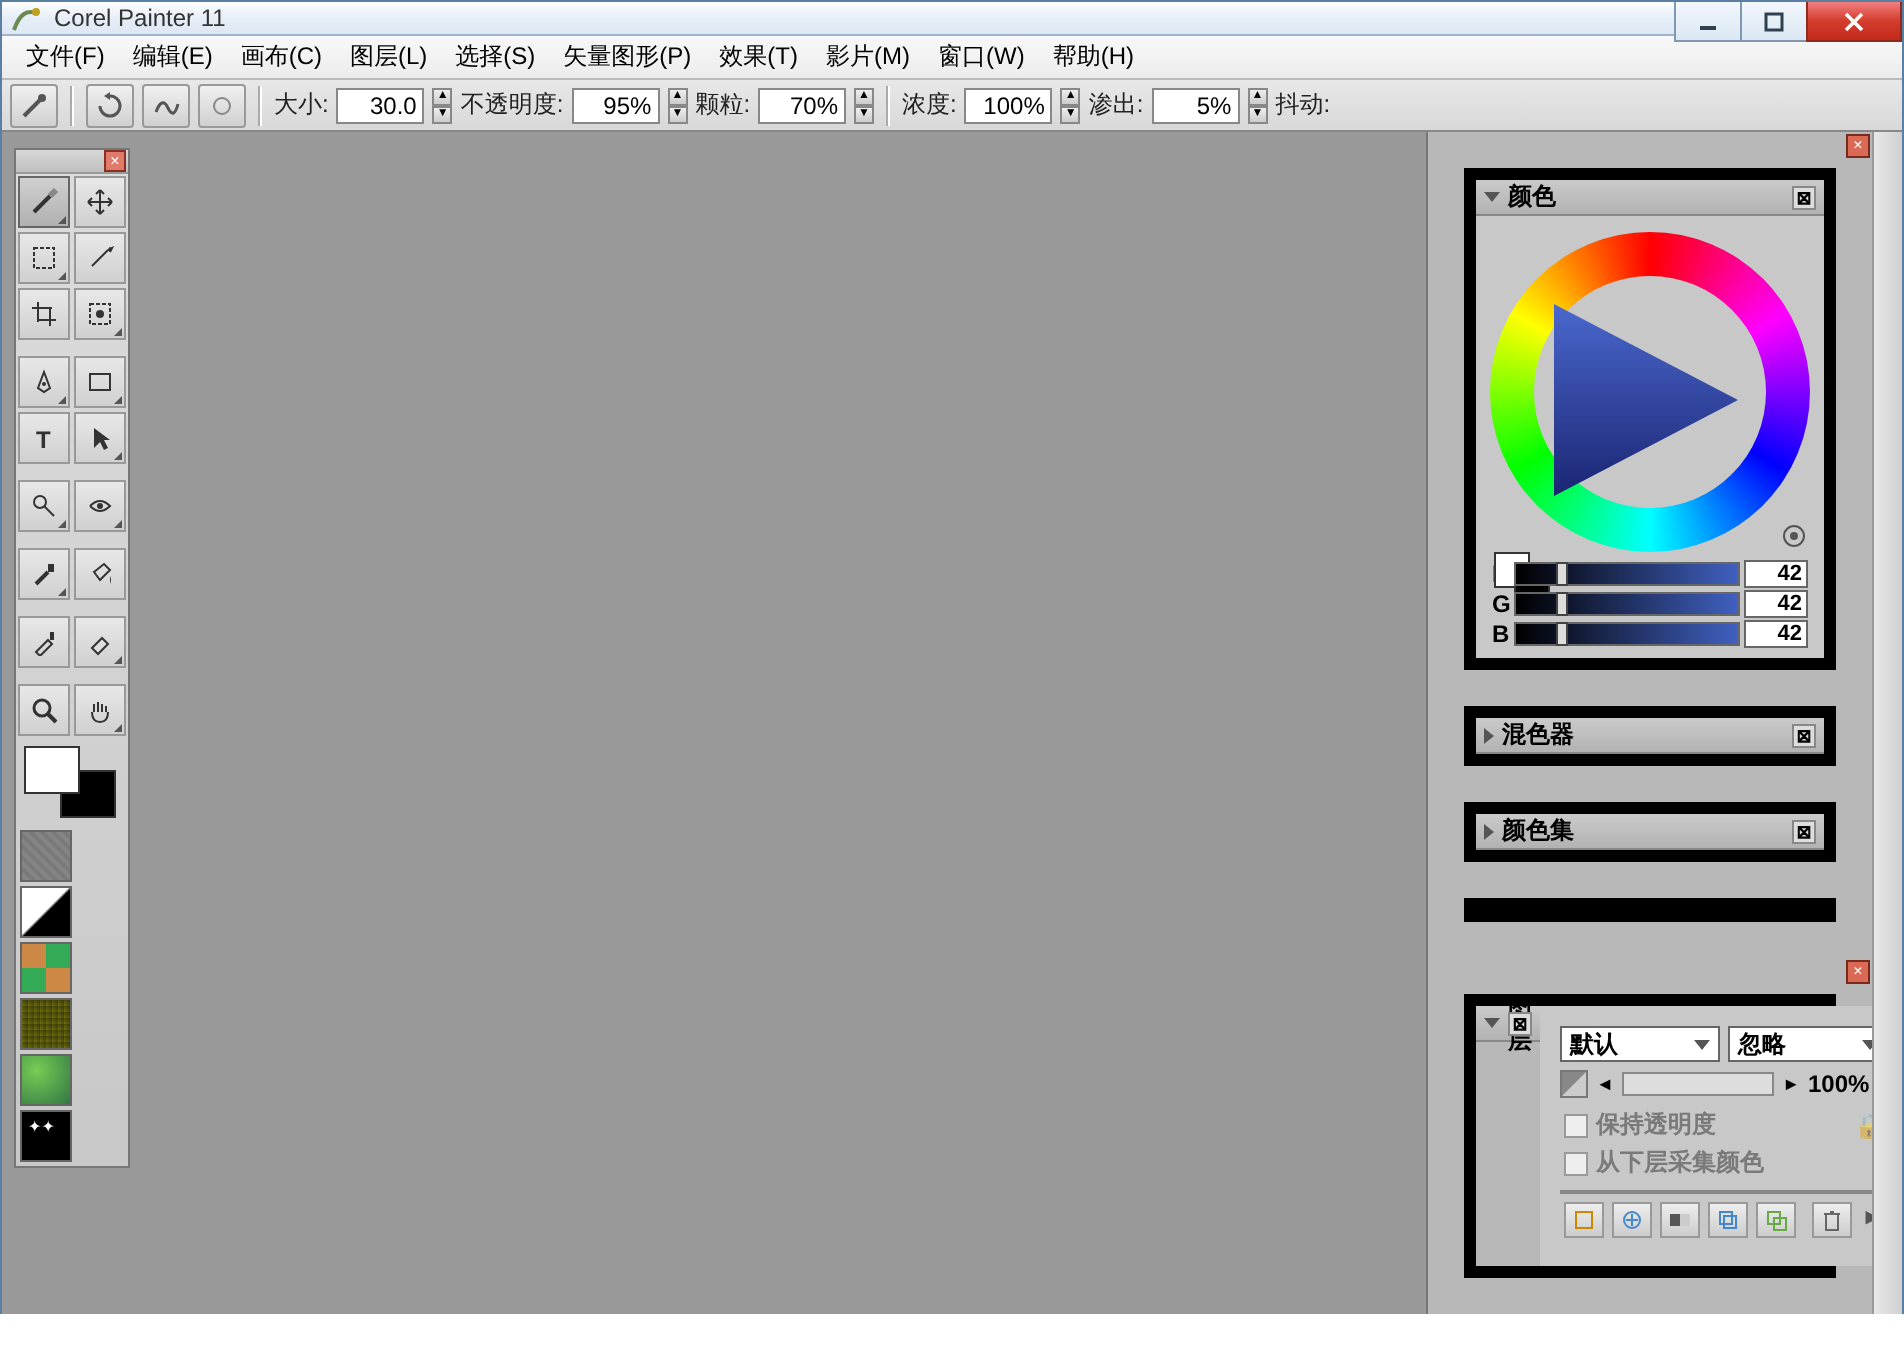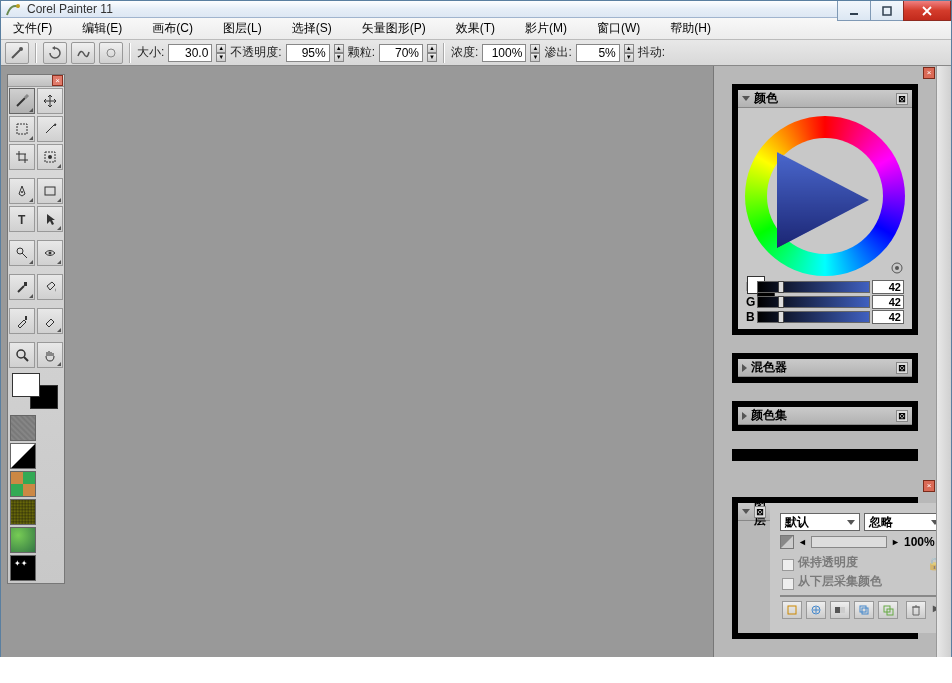--- a/index.html
+++ b/index.html
@@ -5,21 +5,21 @@
 * { box-sizing: border-box; margin: 0; padding: 0; font-family: "Microsoft YaHei", SimSun, sans-serif; font-size: 12px; }
 body { background: #fff; overflow: hidden; }
 .window { width: 952px; height: 657px; background: #3b82f6; border: 1px solid #5a7fa0; display: flex; flex-direction: column; }
 .titlebar { height: 30px; background: linear-gradient(#fdfeff,#e6eef7,#dde7f3); display: flex; align-items: center; padding: 0 4px; border-bottom: 1px solid #a0b4ce; position: relative; }
 .titlebar .icon { width: 16px; height: 16px; margin-right: 6px; }
 .titlebar .title { color: #333; }
 .winbtns { position: absolute; right: 0; top: 0; display: flex; }
 .wbtn { width: 34px; height: 20px; border: 1px solid #7f99b5; border-top: none; background: linear-gradient(#f2f7fc,#dce7f3); display: flex; align-items: center; justify-content: center; margin-left: -1px; }
 .wbtn.close { width: 48px; background: linear-gradient(#f08080,#d43c2c,#c22a1c); color: #fff; border-color: #8f2a1f; border-top-right-radius: 0; }
 .wbtn svg { width: 12px; height: 10px; }
-.menubar { height: 22px; background: linear-gradient(#f8f8f8,#ececec); border-bottom: 1px solid #bbb; display: flex; padding: 0 6px; gap: 18px; }
+.menubar { height: 22px; background: linear-gradient(#f8f8f8,#ececec); border-bottom: 1px solid #bbb; display: flex; padding: 0 6px; gap: 2px; }
 .menubar span { padding: 2px 6px; cursor: default; }
 .propbar { height: 26px; background: linear-gradient(#e8e8e8,#d8d8d8); border-bottom: 1px solid #888; display: flex; align-items: center; padding: 2px 4px; gap: 4px; }
 .tbtn { width: 24px; height: 22px; border: 1px solid #999; background: linear-gradient(#f0f0f0,#d0d0d0); border-radius: 2px; display: flex; align-items: center; justify-content: center; }
 .sep { width: 2px; height: 20px; border-left: 1px solid #aaa; border-right: 1px solid #fff; margin: 0 2px; }
 .lbl { color: #222; }
 .numbox { width: 44px; height: 18px; background: #fff; border: 1px solid #888; text-align: right; padding: 1px 3px; display: inline-block; }
 .arrows { width: 10px; height: 18px; display: inline-flex; flex-direction: column; }
 .arrows div { flex: 1; background: linear-gradient(#eee,#ccc); border: 1px solid #888; font-size: 6px; text-align: center; line-height: 7px; }
 .workspace { flex: 1; display: flex; position: relative; background: #999; }
 .canvas-area { flex: 1; background: #999; position: relative; }
@@ -55,21 +55,21 @@
 .rgb-row { display: flex; align-items: center; gap: 2px; margin: 1px 4px; }
 .rgb-row .sl { flex: 1; height: 12px; border: 1px solid #666; background: linear-gradient(to right,#000,#4060c0); position: relative; }
 .rgb-row .sl .hdl { position: absolute; left: 18%; top: -1px; width: 6px; height: 12px; background: #ddd; border: 1px solid #444; }
 .rgb-row .vbox { width: 32px; height: 14px; background: #fff; border: 1px solid #666; text-align: right; padding: 0 2px; font-size: 11px; }
 .layer-body { background: #c8c8c8; padding: 10px; }
 .layer-row1 { display: flex; gap: 4px; margin-bottom: 4px; }
 .combo { height: 18px; background: #fff; border: 1px solid #666; padding: 1px 4px; display: flex; align-items: center; justify-content: space-between; }
 .combo .dd { width: 0; height: 0; border-left: 4px solid transparent; border-right: 4px solid transparent; border-top: 5px solid #555; }
 .opacity-row { display: flex; align-items: center; gap: 4px; margin-bottom: 4px; }
 .opslider { flex: 1; height: 12px; background: #ddd; border: 1px solid #888; position: relative; }
-.chk-row { display: flex; align-items: flex-end; gap: 4px; color: #7a7a7a; font-size: 11px; margin: 1px 2px; }
+.chk-row { display: flex; align-items: center; gap: 4px; color: #7a7a7a; font-size: 11px; margin: 1px 2px; }
 .cbx { width: 12px; height: 12px; border: 1px solid #999; background: #eee; }
 .layer-list { height: 150px; background: #fff; border: 1px solid #888; margin-top: 4px; }
 .layer-btns { display: flex; gap: 4px; padding: 4px 2px; }
 .lbtn { width: 20px; height: 18px; border: 1px solid #999; background: linear-gradient(#eee,#ccc); display: flex; align-items: center; justify-content: center; }
 .lbtn svg { width: 12px; height: 12px; }
 .pclose { position: absolute; top: 1px; right: 1px; width: 12px; height: 12px; background: #da6a56; border: 1px solid #7a2a1a; font-size: 8px; color: #fff; text-align: center; line-height: 10px; }
 .right-wrap { display: flex; flex: 1; background: #b8b8b8; }
 .scroll-placeholder { width: 15px; background: linear-gradient(to right,#e8e8e8,#d0d0d0); border-left: 1px solid #999; }
 .panel-stack { flex: 1; display: flex; flex-direction: column; overflow: hidden; }
 .panel-group { position: relative; margin-bottom: 0; }

